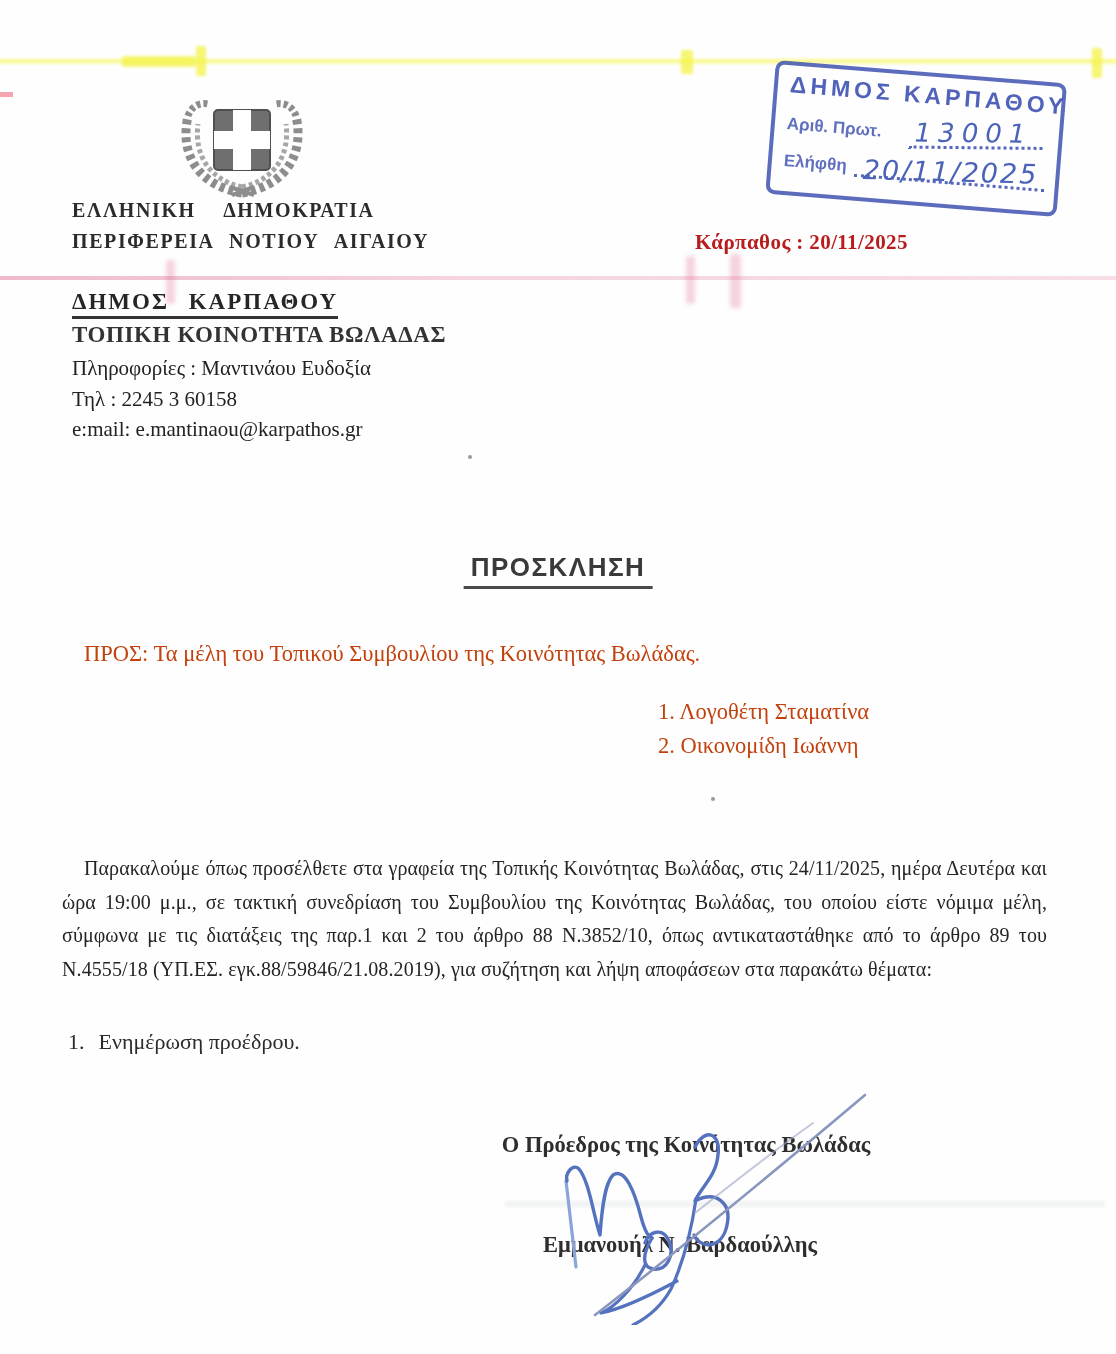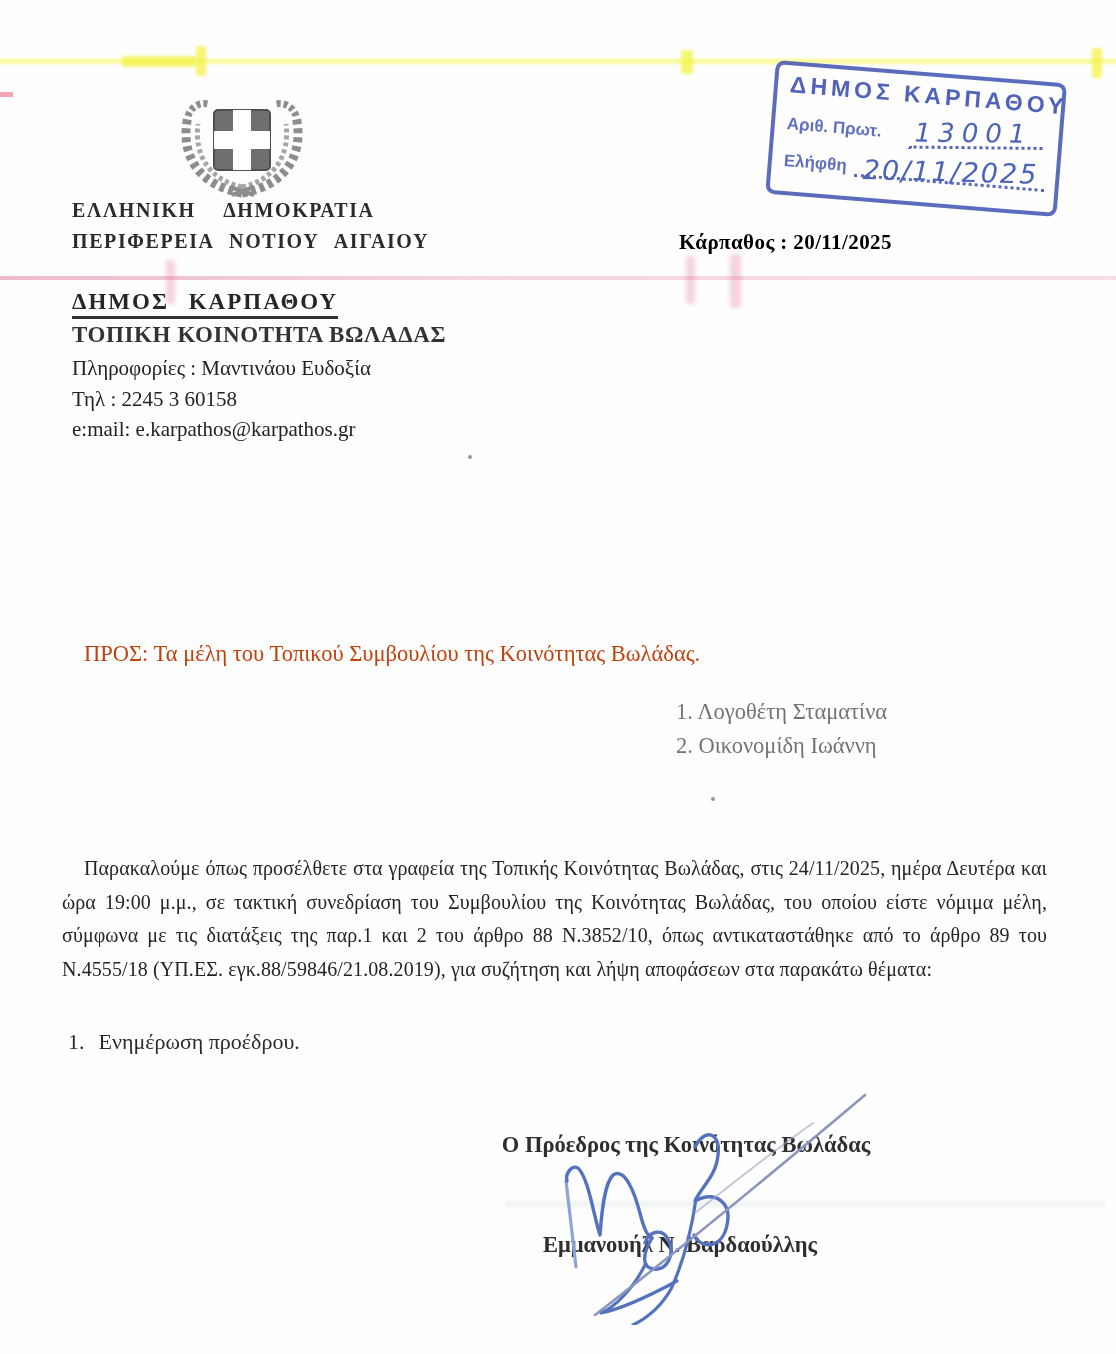--- a/index.html
+++ b/index.html
@@ -31,22 +31,22 @@
   .hdr-line { font-weight:bold; font-size:20px; letter-spacing:1.6px; word-spacing:9px; color:#2b2b2b; }
   .hdr-1 { top:199px; word-spacing:22px; }
   .hdr-2 { top:230px; }
   .hdr-3 { top:261px; }
   .hdr-muni { top:289px; font-weight:bold; font-size:23px; letter-spacing:2px; word-spacing:12px;
     border-bottom:3px solid #333; padding-bottom:1px; }
   .hdr-comm { top:322px; font-weight:bold; font-size:23px; letter-spacing:0.6px; color:#333; }
   .contact { font-size:21px; color:#222; }
   .c1 { top:356px; } .c2 { top:387px; } .c3 { top:417px; }
 
-  .dateline { position:absolute; left:679px; top:230px; font-weight:bold; font-size:21px;
-    letter-spacing:0.4px; color:#000000; white-space:nowrap; }
+  .dateline { position:absolute; left:695px; top:230px; font-weight:bold; font-size:21px;
+    letter-spacing:0.4px; color:#b91c1c; white-space:nowrap; }
 
   
   .stamp { position:absolute; left:776px; top:60px; width:292px; height:134px;
     transform:rotate(4.6deg); transform-origin:top left;
     border:4px solid rgba(56,76,175,0.82); border-radius:9px;
     padding:6px 10px 6px 12px; color:#3b4fae;
     font-family:"Liberation Sans", sans-serif; }
   .stamp-title { font-weight:bold; font-size:23px; letter-spacing:4px; white-space:nowrap;
     color:rgba(56,76,175,0.88); }
   .stamp-row { display:flex; align-items:flex-end; margin-top:7px; }
@@ -56,21 +56,21 @@
     transform:rotate(-4deg); border-bottom:3px dotted rgba(56,76,175,0.85); padding:0 10px 0 6px; line-height:1; }
   .stamp-dline { flex:1; margin-left:8px; border-bottom:3px dotted rgba(56,76,175,0.85); text-align:center; }
   .stamp-rdate { display:inline-block; font-size:27px; letter-spacing:2px;
     transform:rotate(-3deg) translateY(4px); line-height:1; }
 
   
   .doc-title { position:absolute; left:50%; top:552px; transform:translateX(-50%);
     font-family:"Liberation Sans", sans-serif; font-weight:bold; font-size:26px; letter-spacing:1.5px;
     color:#3a3a3a; border-bottom:3.5px solid #4a4a4a; padding:0 7px 3px; white-space:nowrap; }
   .pros-line { position:absolute; left:84px; top:641px; font-size:22.5px; color:#c2410c; white-space:nowrap; }
-  .members { position:absolute; left:676px; top:699px; font-size:22.5px; color:#737373; }
+  .members { position:absolute; left:658px; top:699px; font-size:22.5px; color:#c2410c; }
   .members div { margin-bottom:8px; white-space:nowrap; }
   .body-par { position:absolute; left:62px; top:852px; width:985px;
     font-size:20px; line-height:33.5px; text-align:justify; text-indent:22px; color:#242424;
     letter-spacing:0.1px; }
   .agenda { position:absolute; left:68px; top:1029px; font-size:22px; color:#2a2a2a; white-space:nowrap; }
   .agenda .num { margin-right:14px; }
 
   .role-line { position:absolute; left:455px; top:1132px; width:462px; text-align:center;
     font-weight:bold; font-size:22.5px; color:#2e2e2e; white-space:nowrap; }
   .signer-name { position:absolute; left:500px; top:1232px; width:360px; text-align:center;
@@ -121,24 +121,25 @@
       <span class="stamp-dline"><span class="hand stamp-rdate">20/11/2025</span></span>
     </div>
   </div>
 
   <div class="hdr hdr-line hdr-2">ΠΕΡΙΦΕΡΕΙΑ ΝΟΤΙΟΥ ΑΙΓΑΙΟΥ</div>
   <div class="hdr hdr-line hdr-1">ΕΛΛΗΝΙΚΗ ΔΗΜΟΚΡΑΤΙΑ</div>
   <div class="hdr hdr-muni">ΔΗΜΟΣ ΚΑΡΠΑΘΟΥ</div>
   <div class="hdr contact c1">Πληροφορίες :   Μαντινάου Ευδοξία</div>
   <div class="hdr hdr-comm">ΤΟΠΙΚΗ ΚΟΙΝΟΤΗΤΑ ΒΩΛΑΔΑΣ</div>
   <div class="hdr contact c2">Τηλ :  2245 3 60158</div>
-  <div class="hdr contact c3">e:mail:  e.karpathos@karpathos.gr</div>
+  <div class="hdr contact c3">e:mail:  e.mantinaou@karpathos.gr</div>
 
   <div class="dateline">Κάρπαθος :  20/11/2025</div>
 
+  <div class="doc-title">ΠΡΟΣΚΛΗΣΗ</div>
 
   <div class="pros-line">ΠΡΟΣ: Τα μέλη του Τοπικού Συμβουλίου της Κοινότητας Βωλάδας.</div>
   <div class="members">
     <div>1. Λογοθέτη Σταματίνα</div>
     <div>2. Οικονομίδη Ιωάννη</div>
   </div>
 
   <div class="body-par">Παρακαλούμε όπως προσέλθετε στα γραφεία της Τοπικής Κοινότητας Βωλάδας, στις 24/11/2025, ημέρα Δευτέρα και ώρα 19:00 μ.μ., σε τακτική συνεδρίαση του Συμβουλίου της Κοινότητας Βωλάδας, του οποίου είστε νόμιμα μέλη, σύμφωνα με τις διατάξεις της παρ.1 και 2 του άρθρο 88 Ν.3852/10, όπως αντικαταστάθηκε από το άρθρο 89 του Ν.4555/18 (ΥΠ.ΕΣ. εγκ.88/59846/21.08.2019), για συζήτηση και λήψη αποφάσεων στα παρακάτω θέματα:</div>
 
   <div class="agenda">

